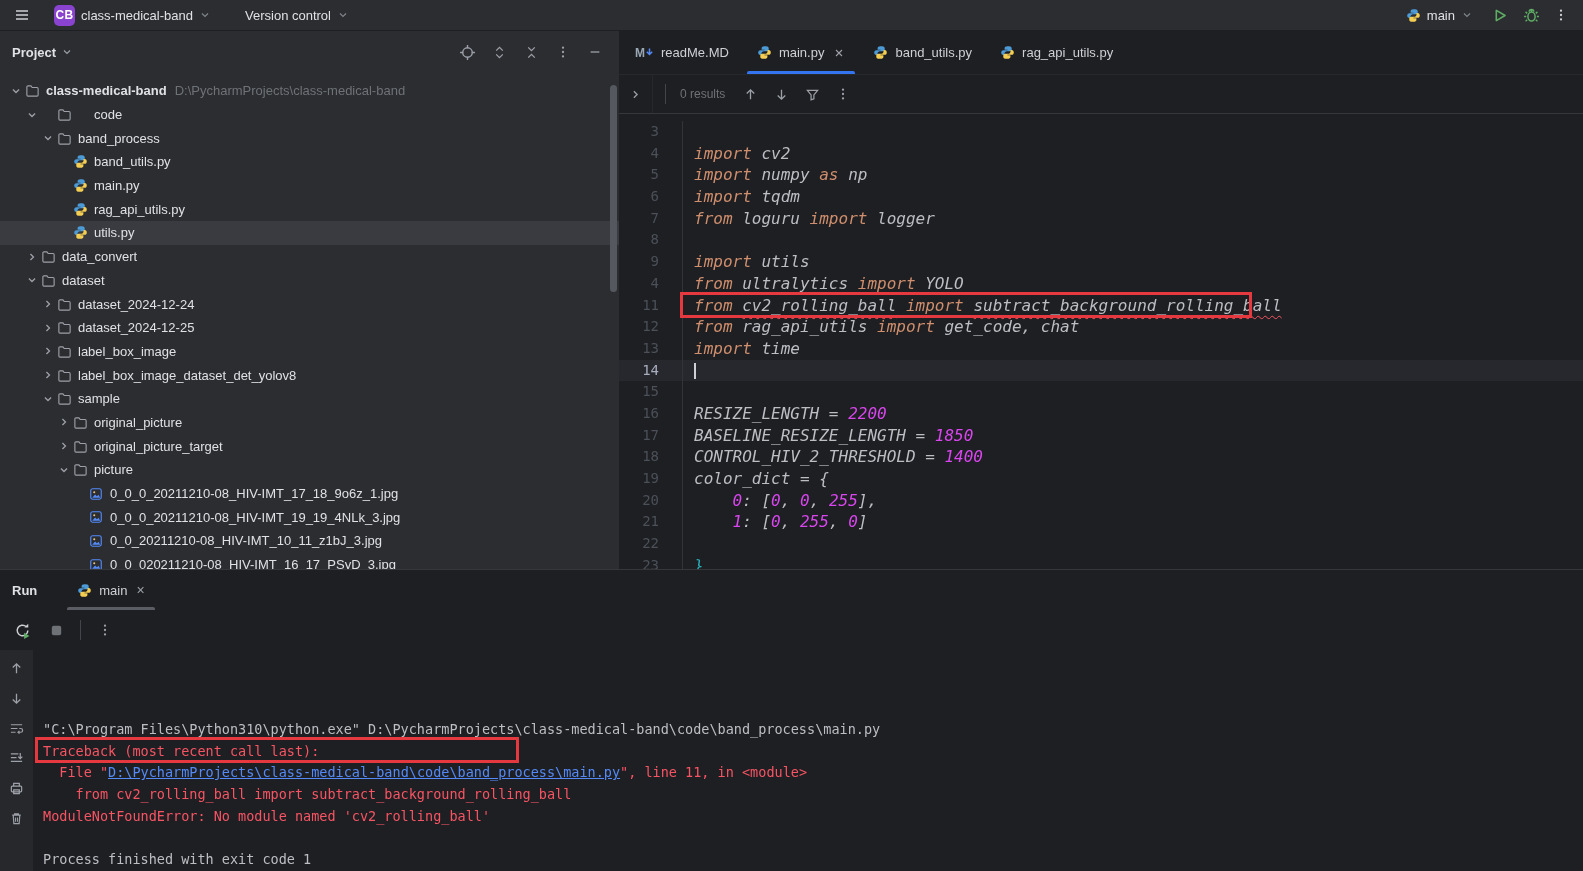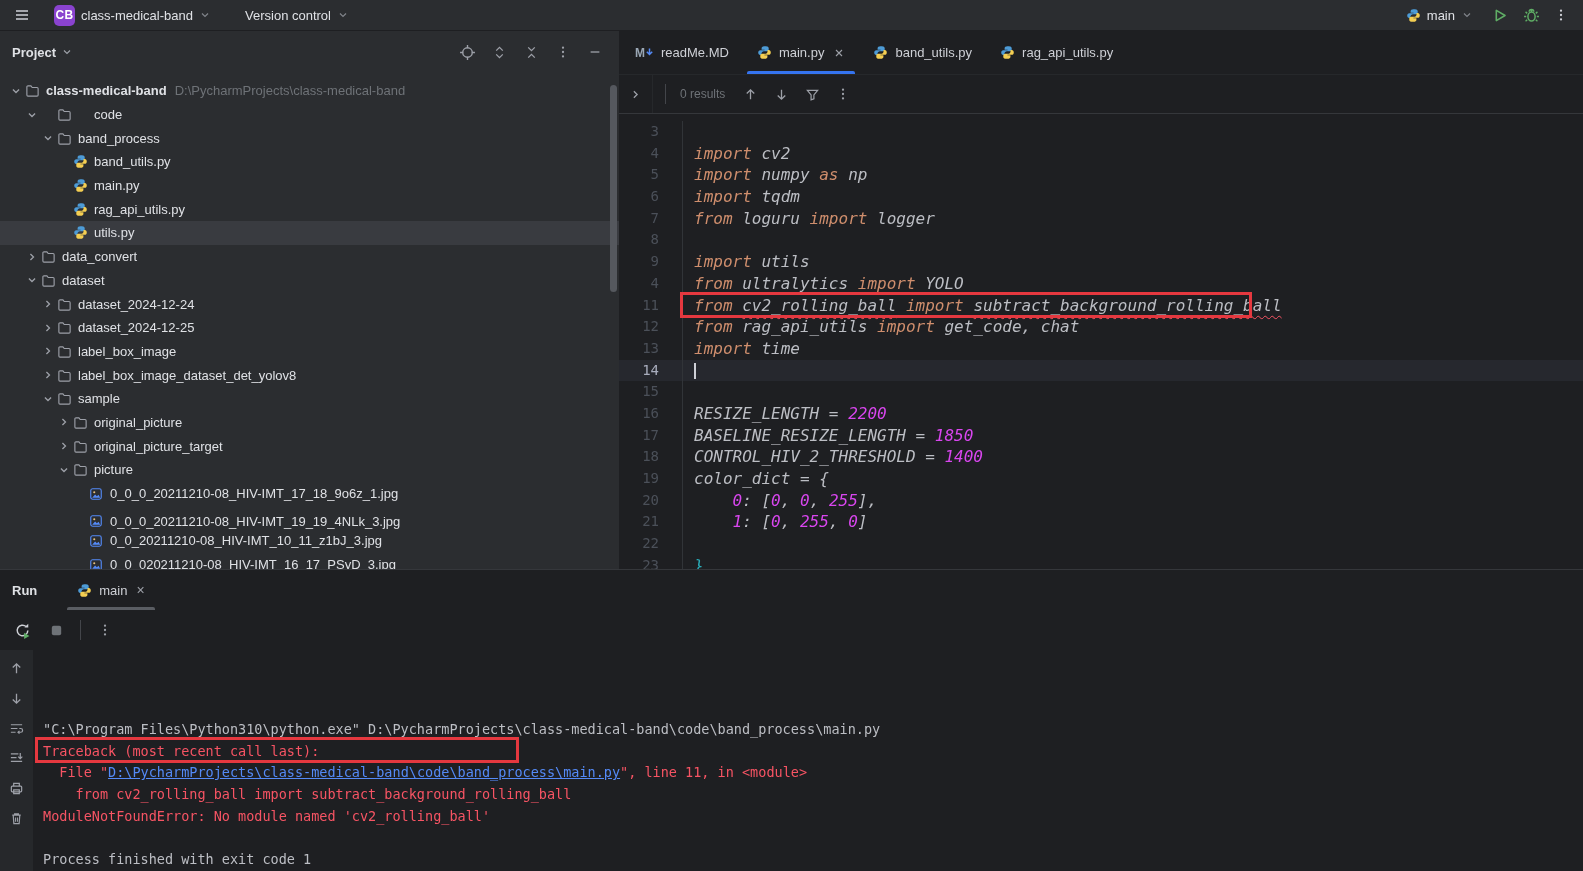--- a/index.html
+++ b/index.html
@@ -396,21 +396,21 @@
           <span class="slot"></span>
           <span class="tree-icon">
             <svg width="14" height="14" viewBox="0 0 16 16">
               <rect x="2" y="2" width="12" height="12" rx="2.2" fill="none" stroke="#548af7" stroke-width="1.3"></rect>
               <circle cx="6" cy="6" r="1.2" fill="#e8c07d"></circle>
               <path d="M3.6 12.4l3.4-3.8 2 2.1 1.9-1.8 1.9 3.5z" fill="#548af7"></path>
             </svg>
           </span>
           <span class="tree-label">0_0_0_20211210-08_HIV-IMT_17_18_9o6z_1.jpg</span>
         </div>
-        <div class="tree-row" style="padding-left: 72px; align-items: flex-end;">
+        <div class="tree-row" style="padding-left: 72px;">
           <span class="slot"></span>
           <span class="tree-icon">
             <svg width="14" height="14" viewBox="0 0 16 16">
               <rect x="2" y="2" width="12" height="12" rx="2.2" fill="none" stroke="#548af7" stroke-width="1.3"></rect>
               <circle cx="6" cy="6" r="1.2" fill="#e8c07d"></circle>
               <path d="M3.6 12.4l3.4-3.8 2 2.1 1.9-1.8 1.9 3.5z" fill="#548af7"></path>
             </svg>
           </span>
           <span class="tree-label">0_0_0_20211210-08_HIV-IMT_19_19_4NLk_3.jpg</span>
         </div>

